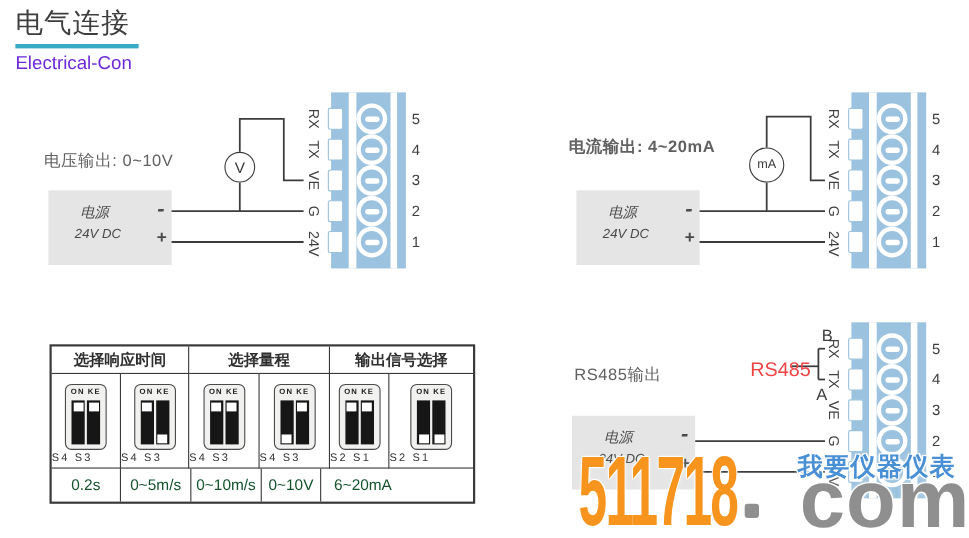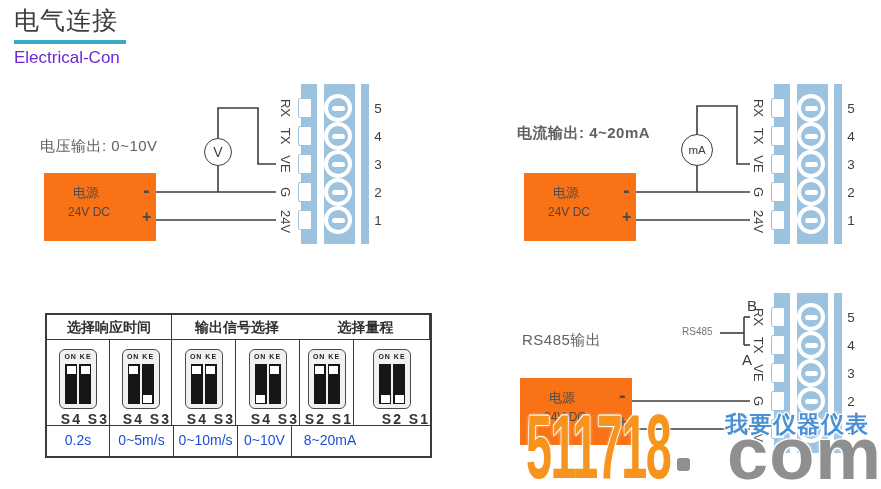--- a/index.html
+++ b/index.html
@@ -9,21 +9,21 @@
 
   
   .page-title { position:absolute; left:14px; top:4px; font-size:25px; font-weight:500; color:#3d3d3d; letter-spacing:1px; }
   .accent-bar { position:absolute; left:14px; top:40px; width:112px; height:4px; background:#38a9c6; }
   .page-subtitle { position:absolute; left:14px; top:48px; font-size:17px; color:#6d28d9; }
 
   
   .caption { position:absolute; font-size:15px; color:#616161; letter-spacing:0.5px; }
 
   
-  .pbox { position:absolute; background:#f97316; color:#4a4a4a; }
+  .pbox { position:absolute; background:#e5e5e5; color:#4a4a4a;font-style:italic; }
   .pbox .l1 { position:absolute; left:29px; top:11px; font-size:13px; }
   .pbox .l2 { position:absolute; left:24px; top:32px; font-size:12px; }
   .pbox .minus { position:absolute; left:99px; top:7px; font-size:20px; line-height:20px; font-weight:600; }
   .pbox .plus  { position:absolute; left:98px; top:36px; font-size:16px; line-height:16px; font-weight:600; }
 
   
   .meter { position:absolute; background:#fff; border:1.6px solid #3c3c3c; border-radius:50%;
            display:flex; align-items:center; justify-content:center; color:#3c3c3c; z-index:3; }
 
   
@@ -39,41 +39,41 @@
   .t-tab { position:absolute; left:-3px; top:4px; width:14px; height:20px; background:#fff;
            border:1px solid #9bc2de; border-radius:2px; z-index:1; }
   .t-ring { position:absolute; left:23px; top:0; width:28px; height:28px; border-radius:50%; background:#fff; z-index:2; }
   .t-ring .inner { position:absolute; left:4px; top:4px; width:20px; height:20px; border-radius:50%; background:#9bc2de; }
   .t-ring .slot { position:absolute; left:3.5px; top:7.5px; width:13px; height:5px; border-radius:2.5px; background:#fff; }
   .t-num { position:absolute; right:-16px; width:14px; top:50%; transform:translateY(-50%);
            font-size:13.5px; color:#3f3f3f; text-align:center; }
 
   
   .small-node { position:absolute; font-size:15px; color:#3c3c3c; z-index:3; }
-  .bus-label { position:absolute; font-size:10px; color:#737373; z-index:3;text-align:right; }
+  .bus-label { position:absolute; font-size:18px; color:#ef4444; z-index:3;text-align:right; }
 
   
   .dip-note { position:absolute; left:48px; top:277px; font-size:14.5px; color:#5a9fd4; letter-spacing:0.5px; }
   .dtable { position:absolute; left:45px; top:313px; width:387px; border:2px solid #3a3a3a; background:#fff; z-index:2; }
   .trow { display:flex; }
   .hcell { height:25px; border-right:1.5px solid #3a3a3a; border-bottom:1.5px solid #3a3a3a;
            font-size:14px; font-weight:600; color:#2f2f2f; text-align:center; line-height:24px; }
   .dcell { height:86px; border-right:1.5px solid #3a3a3a; border-bottom:1.5px solid #3a3a3a; }
-  .vcell { height:30px; border-right:1.5px solid #3a3a3a; font-size:14px; color:#1d4ed8;
+  .vcell { height:30px; border-right:1.5px solid #3a3a3a; font-size:14px; color:#14532d;
            text-align:center; line-height:29px; }
   .last { border-right:none !important; }
 
   .dip-box { width:38px; height:60px; margin:9px auto 0; background:#f1f1f0;
              border:1.5px solid #4a4a4a; border-radius:6px; position:relative; }
   .dip-on { text-align:center; font-size:7px; font-weight:bold; letter-spacing:1px; color:#222; padding-top:3px; }
   .dip-slots { position:absolute; left:50%; top:14px; transform:translateX(-50%); display:flex; gap:2px; }
   .dip-slot { width:12px; height:40px; background:#161616; position:relative; }
   .dip-slider { position:absolute; left:1.5px; width:9px; height:8px; background:#fff; }
   .dip-slider.up { top:1.5px; } .dip-slider.down { bottom:1.5px; }
-  .dip-pins { text-align:right; font-size:14px; color:#333; margin-top:2px; letter-spacing:2px;font-weight:bold; }
+  .dip-pins { text-align:left; font-size:10px; color:#333; margin-top:2px; letter-spacing:2px; }
 
   
   .wm { position:absolute; z-index:20; pointer-events:none; white-space:nowrap;
         text-shadow:-1px -1px 0 #fff, 1px -1px 0 #fff, -1px 1px 0 #fff, 1px 1px 0 #fff, 0 0 5px #fff; }
   .wm-digits { left:526px; top:402px; font-size:90px; font-weight:800; line-height:1; color:#f7941e;
                letter-spacing:-3px; transform:scaleX(0.52); transform-origin:left top; }
   .wm-dot { left:677px; top:458px; width:13px; height:13px; background:#8f8f8f; border-radius:3px;
             box-shadow:0 0 0 2px #fff; }
   .wm-tld { left:727px; top:417px; font-size:74px; font-weight:800; line-height:1; color:#8f8f8f; letter-spacing:1px; }
   .wm-slogan { left:725px; top:409px; font-size:23px; font-weight:700; color:#4a90d5; letter-spacing:1px; }
@@ -292,22 +292,22 @@
             <div class="slot"></div>
           </div>
         </div>
         <div class="t-num">1</div>
       </div>
     </div>
 
   <div class="dtable">
     <div class="trow">
       <div class="hcell" style="width:125px;">选择响应时间</div>
+      <div class="hcell" style="width:128px;">选择量程</div>
       <div class="hcell last" style="width:130px;">输出信号选择</div>
-      <div class="hcell" style="width:128px;">选择量程</div>
     </div>
     <div class="trow" id="dip-row">
         <div class="dcell" style="width: 63px;">
           <div class="dip-box">
             <div class="dip-on">ON KE</div>
             <div class="dip-slots">
               <div class="dip-slot">
                 <div class="dip-slider up"></div>
               </div>
               <div class="dip-slot">
@@ -386,21 +386,21 @@
             </div>
           </div>
           <div class="dip-pins">S2 S1</div>
         </div>
       </div>
     <div class="trow" id="value-row">
         <div class="vcell" style="width: 63px;">0.2s</div>
         <div class="vcell" style="width: 64px;">0~5m/s</div>
         <div class="vcell" style="width: 64px;">0~10m/s</div>
         <div class="vcell" style="width: 54px;">0~10V</div>
-        <div class="vcell last" style="width: 76px;">8~20mA</div>
+        <div class="vcell last" style="width: 76px;">6~20mA</div>
       </div>
   </div>
 
   <div class="wm wm-digits">511718</div>
   <div class="wm wm-dot"></div>
   <div class="wm wm-tld">com</div>
   <div class="wm wm-slogan">我要仪器仪表</div>
 
 </div>
 

